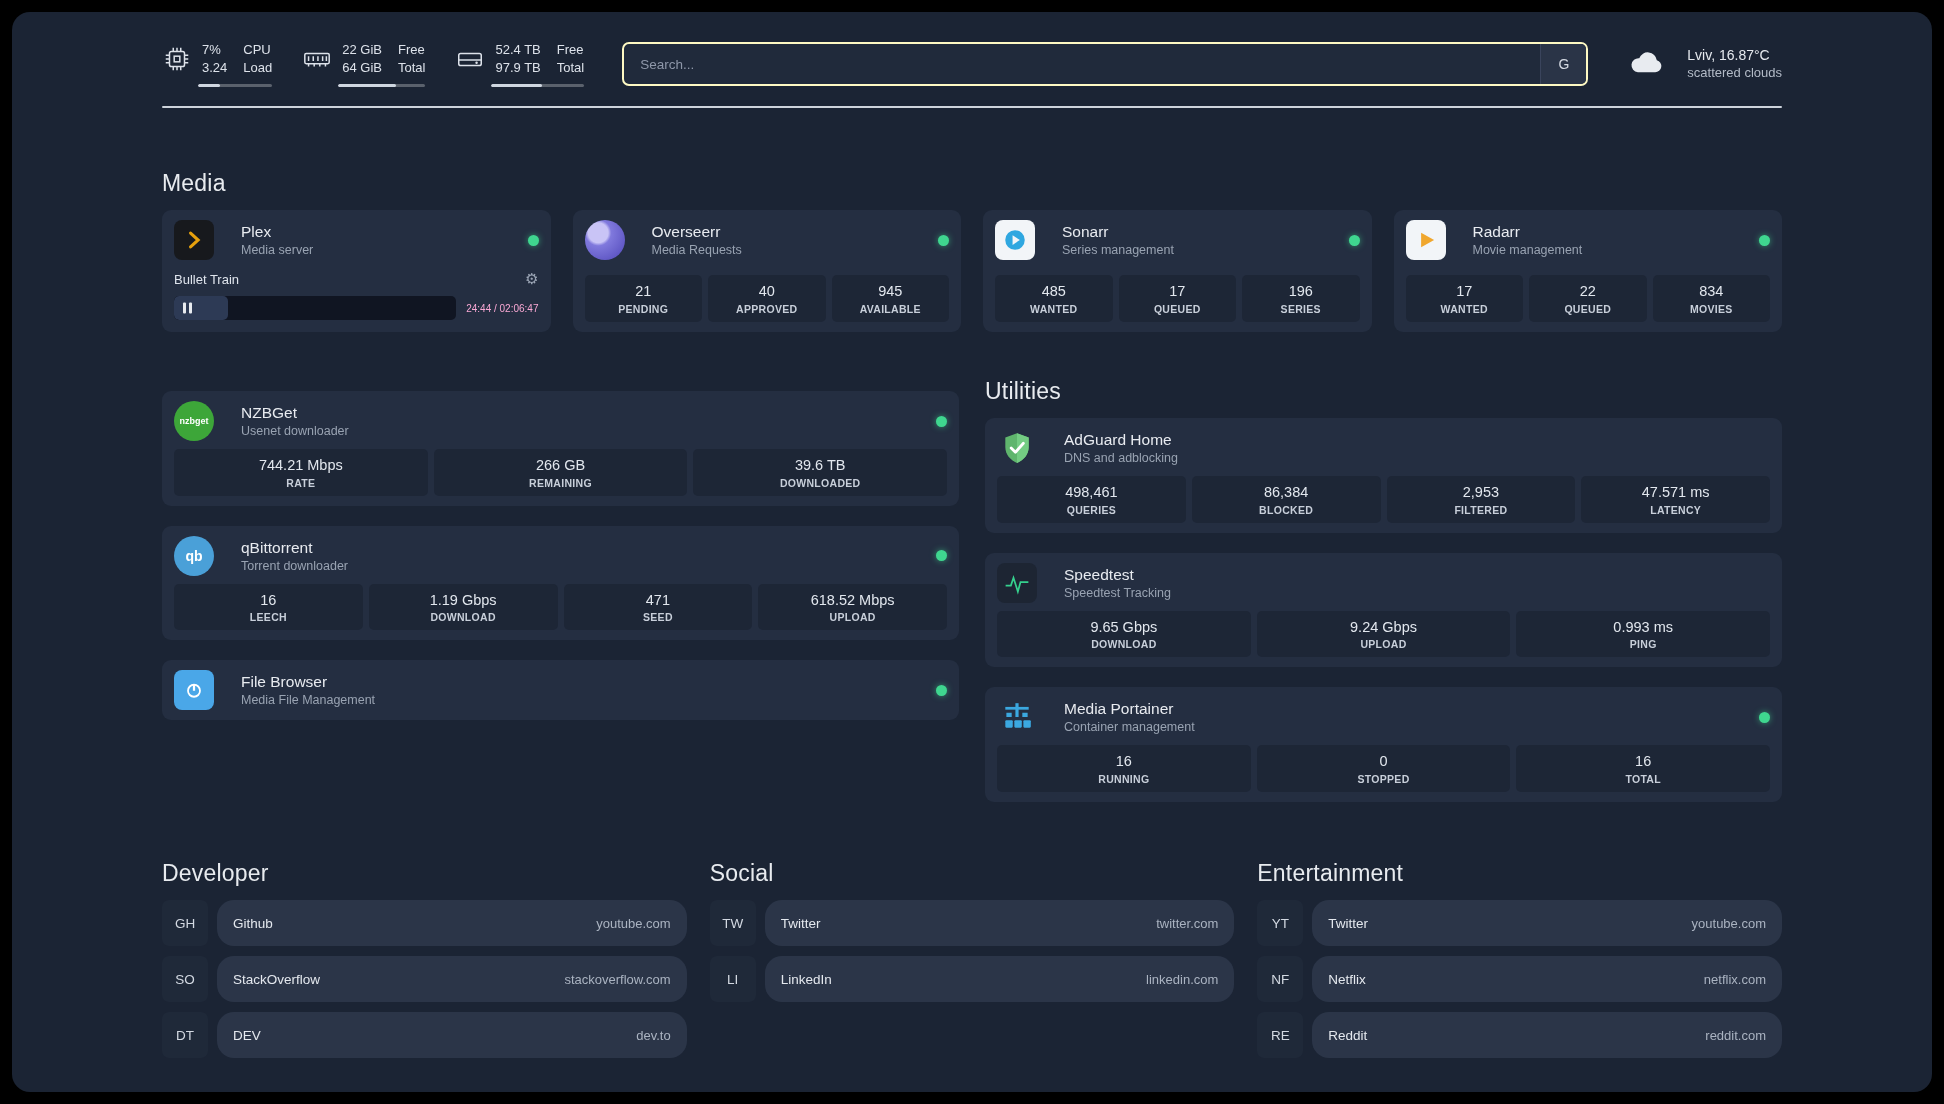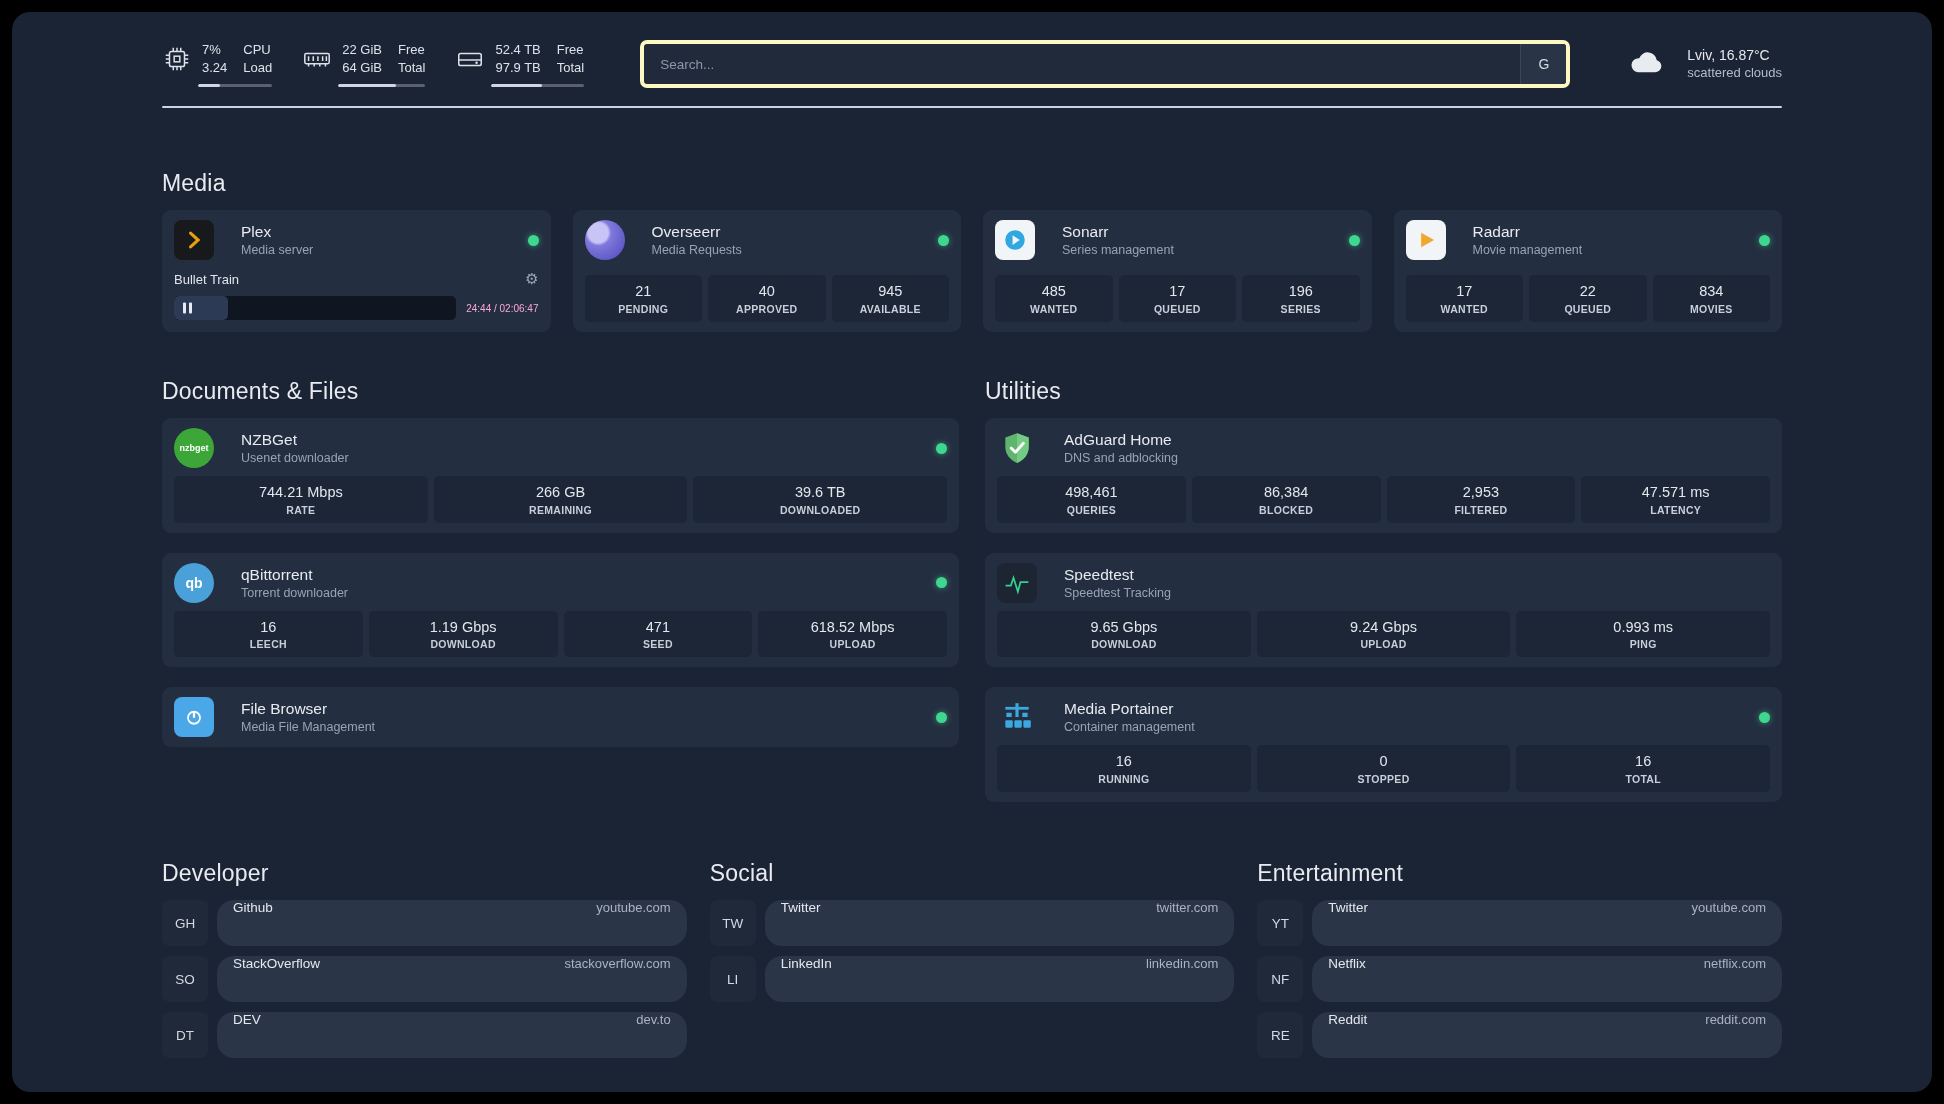--- a/index.html
+++ b/index.html
@@ -8,21 +8,21 @@
   .content{padding:0 150px;}
 
   
   .topbar{display:flex;align-items:center;gap:30px;margin-top:28px;height:48px;}
   .widget{position:relative;display:flex;align-items:center;gap:10px;padding-bottom:10px;}
   .widget svg{flex:0 0 auto;}
   .wcols{display:flex;gap:16px;}
   .wcol{display:flex;flex-direction:column;line-height:1.35;font-size:13px;color:#dde2ea;}
   .wbar{position:absolute;left:36px;right:0;bottom:0;height:3px;background:rgba(255,255,255,0.28);border-radius:2px;overflow:hidden;}
   .wfill{height:100%;background:#cfd6e0;border-radius:2px;}
-  .search{flex:1;display:flex;align-items:stretch;height:40px;margin:0 26px;background:#202a3b;border:4px solid #fef9c3;border-radius:7px;overflow:hidden;}
+  .search{flex:1;display:flex;align-items:stretch;height:40px;margin:0 8px;background:#202a3b;border:2px solid #fef9c3;border-radius:7px;overflow:hidden;}
   .search input{flex:1;background:transparent;border:none;outline:none;color:#d6dbe4;font-size:13.5px;padding:0 16px;font-family:"Liberation Sans",sans-serif;}
   .search input::placeholder{color:#8e97a9;}
   .gbtn{width:46px;border:none;border-left:1px solid #3a445c;background:#2a3447;color:#d6dbe4;font-size:14px;cursor:pointer;font-family:"Liberation Sans",sans-serif;}
   .weather{display:flex;align-items:flex-start;gap:19px;cursor:pointer;}
   .weather .wloc{font-size:14px;color:#e6eaef;line-height:1.4;}
   .weather .wcond{font-size:13px;color:#b3bbc7;line-height:1.3;}
   .divider{margin-top:18px;height:2px;background:#cdd3db;border-radius:1px;}
 
   
   h2.sec{margin:0;font-size:23px;font-weight:500;color:#e8ebef;letter-spacing:.2px;}
@@ -66,21 +66,21 @@
   .ic-qb{border-radius:50%;background:#4aa0d8;color:#fff;font-size:14px;font-weight:bold;}
   .ic-speedtest{background:#1d2533;}
   .ic-fb{background:#4aa7e8;}
   .ic-plain{background:transparent;}
 
   
   .bookmarks{display:grid;grid-template-columns:1fr 1fr 1fr;gap:23px;margin-top:58px;align-items:start;}
   .bgroup h2.sec{margin-bottom:13px;}
   .brow{display:flex;gap:9px;margin-bottom:10px;}
   .abbr{width:46px;height:46px;border-radius:7px;background:#1f2939;color:#d3d9e2;font-size:13.5px;display:flex;align-items:center;justify-content:center;flex:0 0 auto;}
-  .bpill{flex:1;display:flex;align-items:flex-start;background:#2b3548;border-radius:17px;padding:0 16px;cursor:pointer;}
+  .bpill{flex:1;display:flex;align-items:center;background:#2b3548;border-radius:17px;padding:0 16px;cursor:pointer;}
   .bname{font-size:13.5px;color:#e4e8ee;}
   .burl{margin-left:auto;font-size:13px;color:#aab3c1;}
 </style>
 </head>
 <body>
 
 <div class="page">
 <div class="content">
 
   <header class="topbar">
@@ -282,21 +282,20 @@
               </div>
         </div>
       </div>
 
     </div>
   </section>
 
   <div class="two-col">
 
     <section>
-      <h2 class="sec">Documents &amp; Files</h2>
       <div class="col-cards">
 
         <div class="card">
           <div class="chead">
             <span class="appicon ic-nzbget">nzbget</span>
             <div class="ctitles">
               <div class="cname">NZBGet</div>
               <div class="csub">Usenet downloader</div>
             </div>
             <span class="dot"></span>

